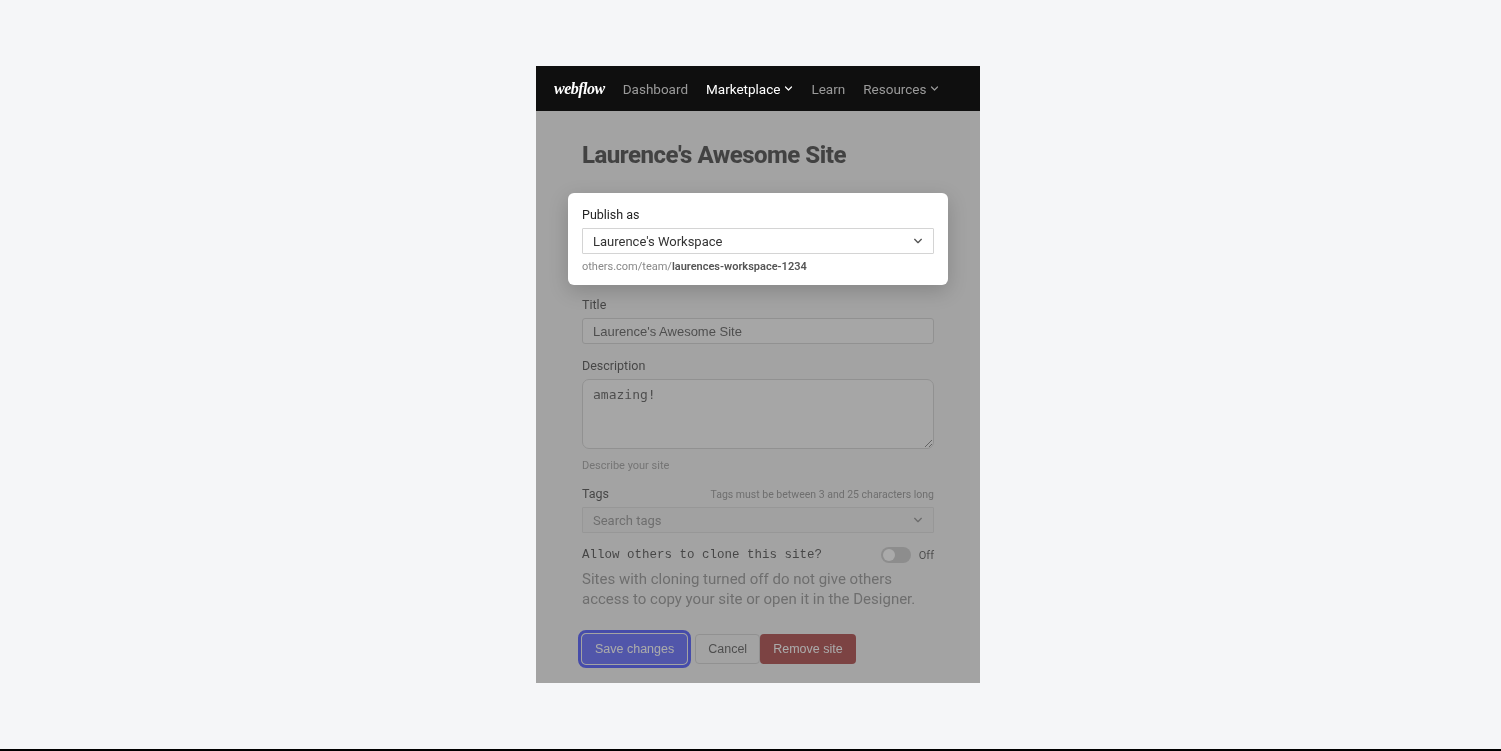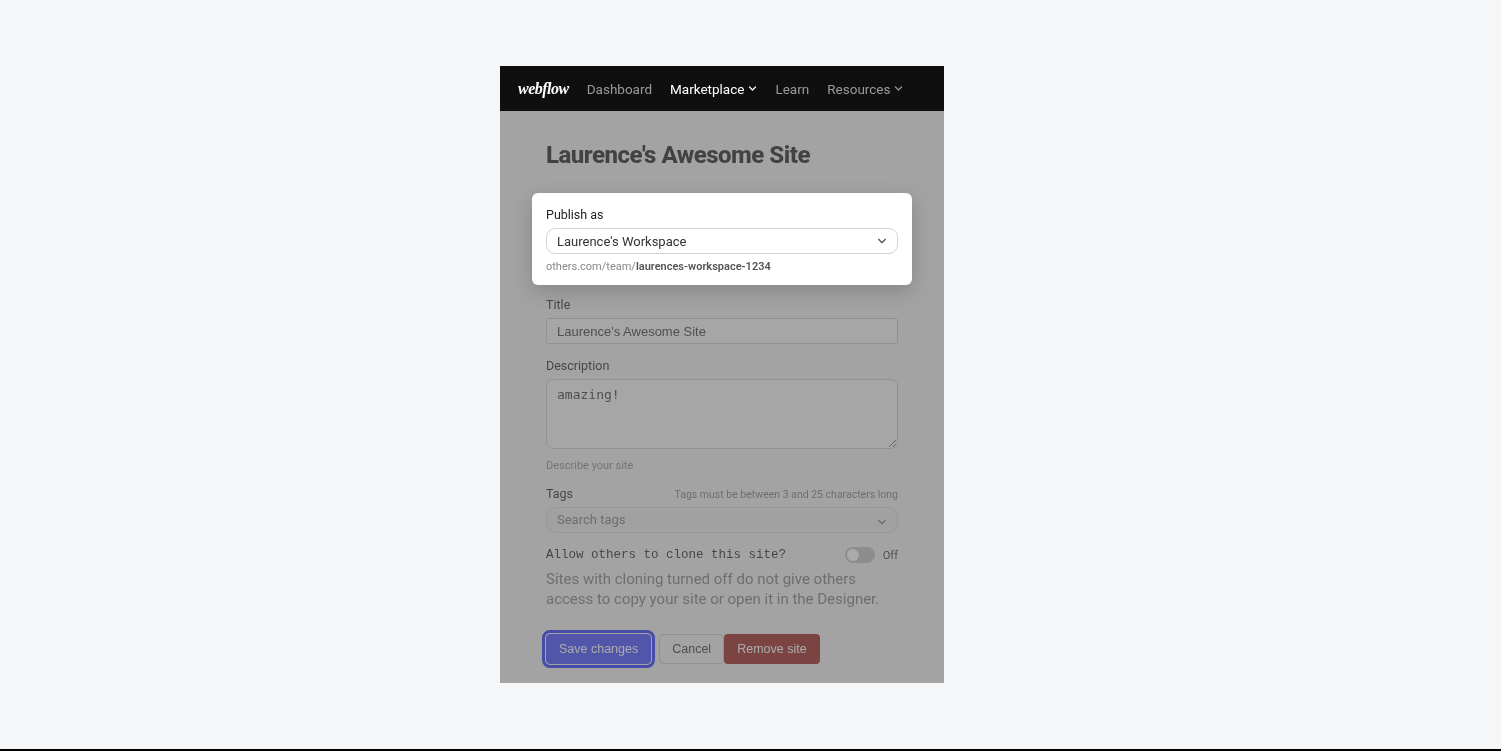--- a/index.html
+++ b/index.html
@@ -6,21 +6,21 @@
   body {
     font-family: -apple-system, BlinkMacSystemFont, "Segoe UI", Roboto, Helvetica, Arial, sans-serif;
     background: #f5f6f8;
     width: 1501px;
     height: 751px;
     position: relative;
     overflow: hidden;
   }
   .frame {
     position: absolute;
-    left: 500px;
+    left: 536px;
     top: 66px;
     width: 444px;
     height: 617px;
     background: #0f766e;
     overflow: hidden;
   }
   .topbar {
     height: 45px;
     background: #0f0f0f;
     display: flex;
@@ -81,21 +81,21 @@
   .label {
     font-size: 12.5px;
     color: #222;
     margin-bottom: 6px;
   }
   .select {
     display: flex;
     align-items: center;
     justify-content: space-between;
     border: 1px solid #d4d4d4;
-    border-radius: 9px;
+    border-radius: 1px;
     background: #fff;
     padding: 5px 10px;
     font-size: 13px;
     color: #333;
     height: 26px;
     cursor: pointer;
   }
   .url-line {
     font-size: 11px;
     color: #888;
@@ -135,21 +135,20 @@
     justify-content: space-between;
     align-items: baseline;
   }
   .tags-hint {
     font-size: 10.5px;
     color: #7a7a7a;
   }
   .select.disabled {
     background: #ececec;
     color: #7a7a7a;
-    align-items: flex-end;
   }
   .clone-row {
     display: flex;
     justify-content: space-between;
     align-items: center;
     margin-top: 14px;
   }
   .clone-label {
     font-size: 12.5px;
     color: #222;

